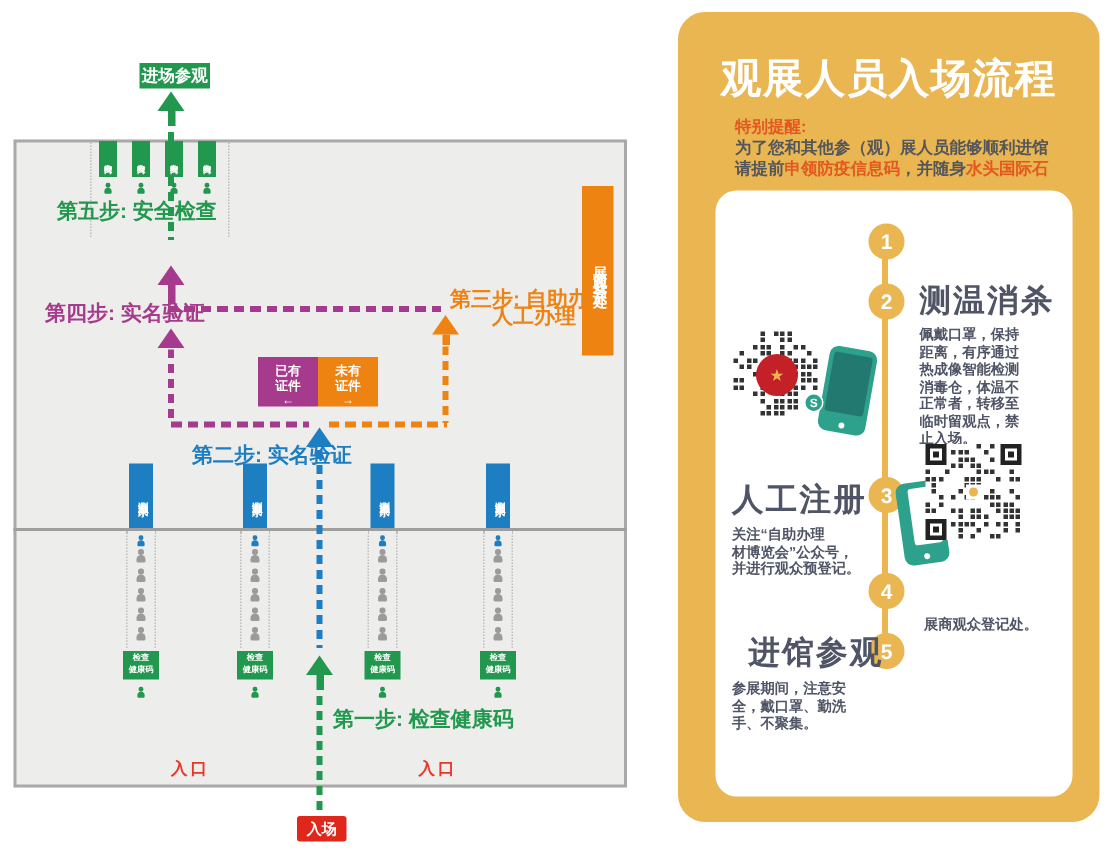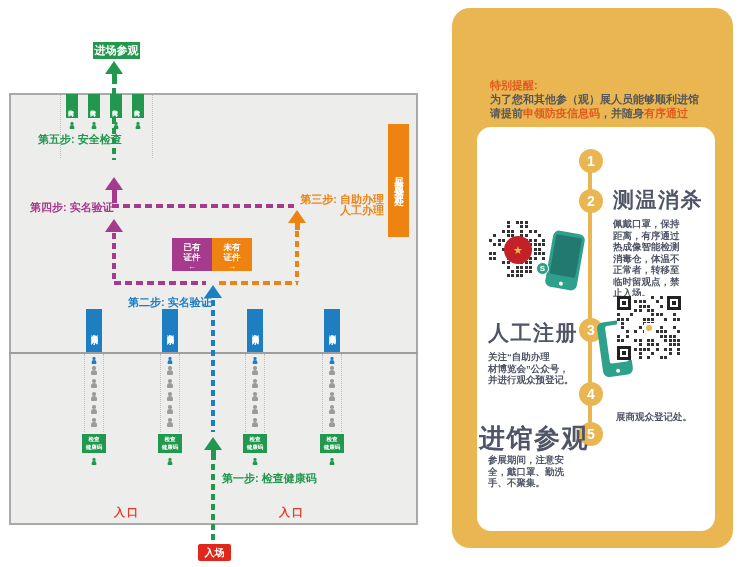--- a/index.html
+++ b/index.html
@@ -51,21 +51,21 @@
     color:#fff;display:flex;align-items:center;justify-content:center;}
   .temp-box span{writing-mode:vertical-rl;text-orientation:upright;font-size:7px;font-weight:bold;letter-spacing:1px;}
   .lane{position:absolute;left:5px;top:45px;width:20px;height:78px;
     border-left:1px dotted #bdbdbd;border-right:1px dotted #bdbdbd;}
   .q-blue-person{position:absolute;left:11px;top:47px;}
   .queue-persons{position:absolute;left:0;right:0;top:57px;display:flex;flex-direction:column;align-items:center;gap:4px;}
   .check-box{position:absolute;left:3px;top:125px;width:24px;height:19px;background:var(--green);
     color:#fff;text-align:center;font-weight:bold;font-size:5.5px;line-height:1.45;padding-top:2px;}
   .q-green-person{position:absolute;left:11px;top:148px;}
 
-  .step-label{position:absolute;font-weight:bold;font-size:11px;white-space:nowrap;}
+  .step-label{position:absolute;font-weight:bold;font-size:14px;white-space:nowrap;}
   .lbl-green{color:var(--green);} .lbl-purple{color:var(--purple);}
   .lbl-orange{color:var(--orange);} .lbl-blue{color:var(--blue);} .lbl-red{color:#e8382a;}
 
   .cred{position:absolute;top:238px;width:40px;height:33px;color:#fff;font-weight:bold;font-size:8.5px;
     text-align:center;line-height:1.2;padding-top:4px;}
   .cred .arr{display:block;font-size:8px;line-height:1;margin-top:1px;}
   .cred-has{left:172px;background:var(--purple);}
   .cred-no{left:212px;background:var(--orange);}
 
   .reg-desk{position:absolute;left:388px;top:124px;width:21px;height:113px;background:var(--orange);
@@ -261,24 +261,25 @@
   <div class="stem" style="left:210.5px;top:450px;height:10px;background:var(--green);"></div>
   <div class="v-dash dash-green" style="left:211px;top:464px;height:80px;"></div>
   <div class="step-label lbl-green" style="left:222px;top:471px;">第一步: 检查健康码</div>
   <div class="step-label lbl-red" style="left:114px;top:505px;font-size:11px;letter-spacing:2px;">入口</div>
   <div class="step-label lbl-red" style="left:279px;top:505px;font-size:11px;letter-spacing:2px;">入口</div>
   <div class="tagbox enter-box">
     <span>入场</span>
   </div>
 
   <div class="panel">
+    <div class="panel-title">观展人员入场流程</div>
     <div class="reminder">
       <span class="t-alert">特别提醒:</span><br>
       <span class="t-dark">为了您和其他参（观）展人员能够顺利进馆</span><br>
-      <span class="t-dark">请提前</span><span class="t-alert">申领防疫信息码</span><span class="t-dark">，并随身</span><span class="t-alert">有序通过</span>
+      <span class="t-dark">请提前</span><span class="t-alert">申领防疫信息码</span><span class="t-dark">，并随身</span><span class="t-alert">水头国际石</span>
     </div>
 
     <div class="card">
       <div class="flowline"></div>
 
       <div class="numcircle" style="top:22px;">1</div>
       <div class="numcircle" style="top:62px;">2</div>
       <div class="numcircle" style="top:191px;">3</div>
       <div class="numcircle" style="top:255px;">4</div>
       <div class="numcircle" style="top:295px;">5</div>
@@ -293,21 +294,21 @@
 临时留观点，禁
 止入场。</div>
 
       <div class="step-h" style="left:11px;top:192px;font-size:21px;">人工注册</div>
       <div class="step-d" style="left:11px;top:224px;">关注“自助办理
 材博览会”公众号，
 并进行观众预登记。</div>
 
       <div class="step-d" style="left:139px;top:284px;">展商观众登记处。</div>
 
-      <div class="step-h" style="left:2px;top:294px;font-size:26px;">进馆参观</div>
+      <div class="step-h" style="left:22px;top:294px;font-size:21px;">进馆参观</div>
       <div class="step-d" style="left:11px;top:327px;">参展期间，注意安
 全，戴口罩、勤洗
 手、不聚集。</div>
 
       <div class="phone phone1">
           <div class="screen"></div>
         </div>
       <div class="qr-round">
         <div class="qr-grid">
             <i style="left: 17.8px; top: 0px;"></i>

